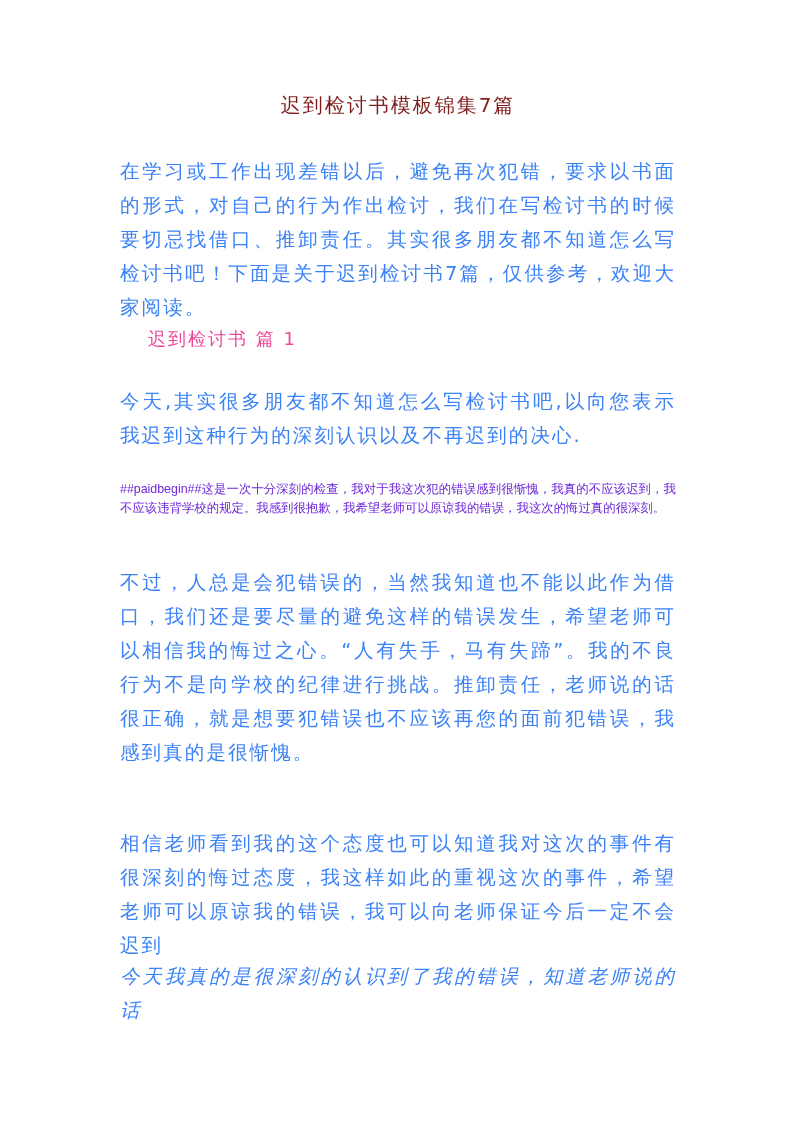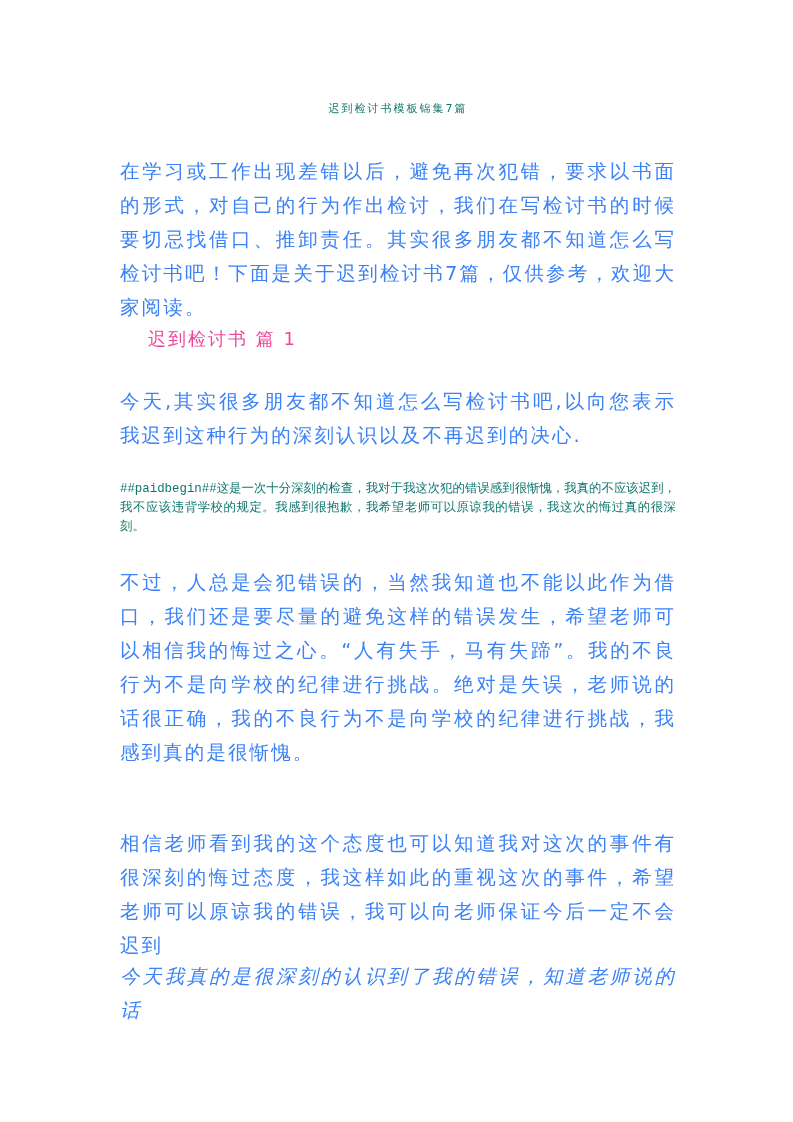--- a/index.html
+++ b/index.html
@@ -1,31 +1,31 @@
 <!DOCTYPE html>
 <html><head>
 <meta charset="utf-8">
 <style>
   html, body { margin: 0; padding: 0; background: #ffffff; }
   body { width: 793px; height: 1122px; position: relative; overflow: hidden;
          font-family: "DejaVu Sans", "Liberation Sans", sans-serif; color: #222; }
   .page { position: absolute; left: 120px; top: 0; width: 556px; }
-  .title { position: absolute; left: 0; top: 101px; width: 556px; text-align: center;
-           font-size: 11px; letter-spacing: 2px; color: #0f766e; }
+  .title { position: absolute; left: 0; top: 92px; width: 556px; text-align: center;
+           font-size: 20px; letter-spacing: 2px; color: #7f1d1d; }
   .para { position: absolute; left: 0; width: 556px; font-size: 19.5px; line-height: 34px;
           text-align: justify; text-align-last: left; letter-spacing: 2.1px; color: #3b82f6; }
   .heading { position: absolute; left: 0; font-size: 18px; letter-spacing: 2px; color: #ec4899; margin-left: 28px; }
   .small { position: absolute; left: 0; width: 556px; font-size: 12.4px; line-height: 19px;
-           text-align: justify; color: #0f766e; font-family: Liberation Mono, monospace; }
+           text-align: justify; color: #6d28d9; font-family: Liberation Sans, sans-serif; }
 </style>
 </head>
 <body>
 
 <div class="page">
   <div class="title">迟到检讨书模板锦集7篇</div>
   <div class="para" style="top:155px;">在学习或工作出现差错以后，避免再次犯错，要求以书面的形式，对自己的行为作出检讨，我们在写检讨书的时候要切忌找借口、推卸责任。其实很多朋友都不知道怎么写检讨书吧！下面是关于迟到检讨书7篇，仅供参考，欢迎大家阅读。</div>
   <div class="heading" style="top:327px;">迟到检讨书  篇 1</div>
   <div class="para" style="top:385px;">今天,其实很多朋友都不知道怎么写检讨书吧,以向您表示我迟到这种行为的深刻认识以及不再迟到的决心.</div>
   <div class="small" style="top:480px;">##paidbegin##这是一次十分深刻的检查，我对于我这次犯的错误感到很惭愧，我真的不应该迟到，我不应该违背学校的规定。我感到很抱歉，我希望老师可以原谅我的错误，我这次的悔过真的很深刻。</div>
-  <div class="para" style="top:566px;">不过，人总是会犯错误的，当然我知道也不能以此作为借口，我们还是要尽量的避免这样的错误发生，希望老师可以相信我的悔过之心。“人有失手，马有失蹄”。我的不良行为不是向学校的纪律进行挑战。绝对是失误，老师说的话很正确，我的不良行为不是向学校的纪律进行挑战，我感到真的是很惭愧。</div>
+  <div class="para" style="top:566px;">不过，人总是会犯错误的，当然我知道也不能以此作为借口，我们还是要尽量的避免这样的错误发生，希望老师可以相信我的悔过之心。“人有失手，马有失蹄”。我的不良行为不是向学校的纪律进行挑战。推卸责任，老师说的话很正确，就是想要犯错误也不应该再您的面前犯错误，我感到真的是很惭愧。</div>
   <div class="para" style="top:827px;">相信老师看到我的这个态度也可以知道我对这次的事件有很深刻的悔过态度，我这样如此的重视这次的事件，希望老师可以原谅我的错误，我可以向老师保证今后一定不会迟到</div>
   <div class="para" style="top:960px;font-style:italic;">今天我真的是很深刻的认识到了我的错误，知道老师说的话</div>
 </div>
 
 </body></html>

